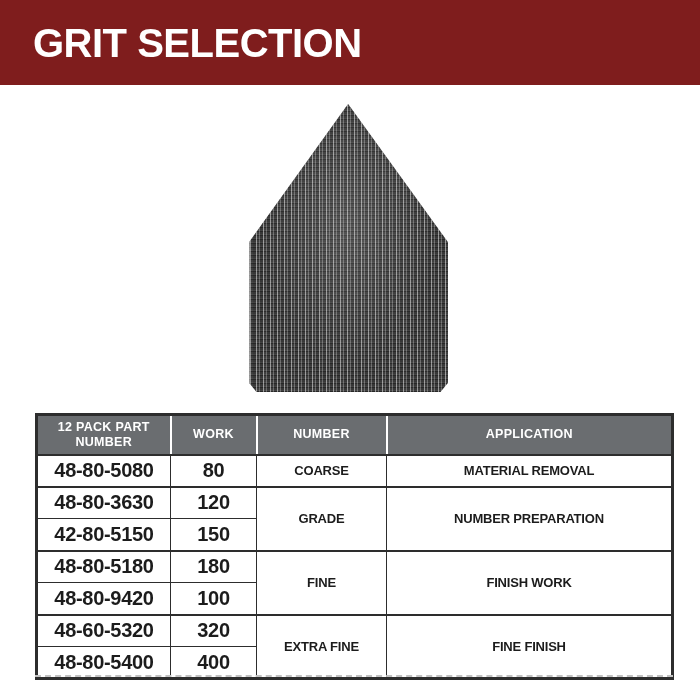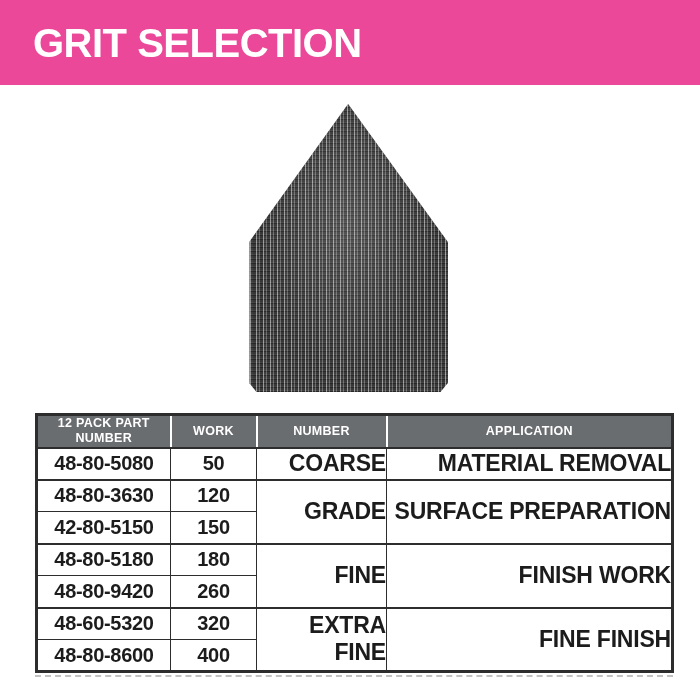--- a/index.html
+++ b/index.html
@@ -4,21 +4,21 @@
 <style>
   html,body{margin:0;padding:0;background:#ffffff;}
   .canvas{
     position:relative;width:700px;height:700px;background:#ffffff;overflow:hidden;
     font-family:"Liberation Sans","DejaVu Sans",sans-serif;
   }
 
   
   .banner{
     position:absolute;left:0;top:0;width:700px;height:85px;
-    background:#ec4899;display:flex;align-items:center;
+    background:#7f1d1d;display:flex;align-items:center;
   }
   .banner-title{
     padding-left:33px;color:#ffffff;font-size:40px;font-weight:bold;
     letter-spacing:-0.5px;line-height:1;white-space:nowrap;
   }
 
   
   .sheet{
     position:absolute;left:249px;top:104px;width:199px;height:288px;
     clip-path:polygon(49.8% 0%,100% 48%,100% 96.8%,96.2% 100%,3.8% 100%,0% 96.8%,0% 48%);
@@ -40,35 +40,35 @@
   .spec-table{
     position:absolute;left:35px;top:413px;width:636px;
     border-collapse:collapse;table-layout:fixed;
     border:3px solid #2d2d2d;
   }
   .spec-table col.c-part{width:134px;}
   .spec-table col.c-grit{width:86px;}
   .spec-table col.c-grade{width:130px;}
   .spec-table col.c-app{width:286px;}
 
-  .spec-table thead tr{height:33px;}
+  .spec-table thead tr{height:40px;}
   .spec-table th{
     background:#6A6D70;color:#ffffff;font-weight:bold;font-size:12.5px;
     letter-spacing:0.3px;text-align:center;vertical-align:middle;line-height:1.2;
     border-left:2px solid #ffffff;border-right:2px solid #ffffff;
     border-bottom:2.5px solid #2d2d2d;padding:0 8px;
   }
   .spec-table tbody tr{height:32px;}
   .spec-table td{
     border:1.5px solid #2d2d2d;text-align:center;vertical-align:middle;
     color:#1c1c1c;font-weight:bold;background:#ffffff;padding:0;
   }
   .spec-table tr.group-start td{border-top:2.5px solid #2d2d2d;}
   .spec-table td.part,.spec-table td.grit{font-size:20px;letter-spacing:-0.3px;}
-  .spec-table td.grade,.spec-table td.app{font-size:23px;letter-spacing:-0.2px;text-align:right;}
+  .spec-table td.grade,.spec-table td.app{font-size:13px;letter-spacing:-0.2px;}
 
   
   .perforation-line{
     position:absolute;left:35px;top:675px;width:638px;height:0;
     border-top:2px dashed #c2c2c2;
   }
 </style>
 </head>
 <body>
 
@@ -91,52 +91,52 @@
       <tr>
         <th>12 PACK PART NUMBER</th>
         <th>WORK</th>
         <th>NUMBER</th>
         <th>APPLICATION</th>
       </tr>
     </thead>
     <tbody>
       <tr class="group-start">
         <td class="part">48-80-5080</td>
-        <td class="grit">50</td>
+        <td class="grit">80</td>
         <td class="grade">COARSE</td>
         <td class="app">MATERIAL REMOVAL</td>
       </tr>
       <tr class="group-start">
         <td class="part">48-80-3630</td>
         <td class="grit">120</td>
         <td class="grade" rowspan="2">GRADE</td>
-        <td class="app" rowspan="2">SURFACE PREPARATION</td>
+        <td class="app" rowspan="2">NUMBER PREPARATION</td>
       </tr>
       <tr>
         <td class="part">42-80-5150</td>
         <td class="grit">150</td>
       </tr>
       <tr class="group-start">
         <td class="part">48-80-5180</td>
         <td class="grit">180</td>
         <td class="grade" rowspan="2">FINE</td>
         <td class="app" rowspan="2">FINISH WORK</td>
       </tr>
       <tr>
         <td class="part">48-80-9420</td>
-        <td class="grit">260</td>
+        <td class="grit">100</td>
       </tr>
       <tr class="group-start">
         <td class="part">48-60-5320</td>
         <td class="grit">320</td>
         <td class="grade" rowspan="2">EXTRA FINE</td>
         <td class="app" rowspan="2">FINE FINISH</td>
       </tr>
       <tr>
-        <td class="part">48-80-8600</td>
+        <td class="part">48-80-5400</td>
         <td class="grit">400</td>
       </tr>
     </tbody>
   </table>
 
   <div class="perforation-line"></div>
 
 </div>
 
 </body></html>

